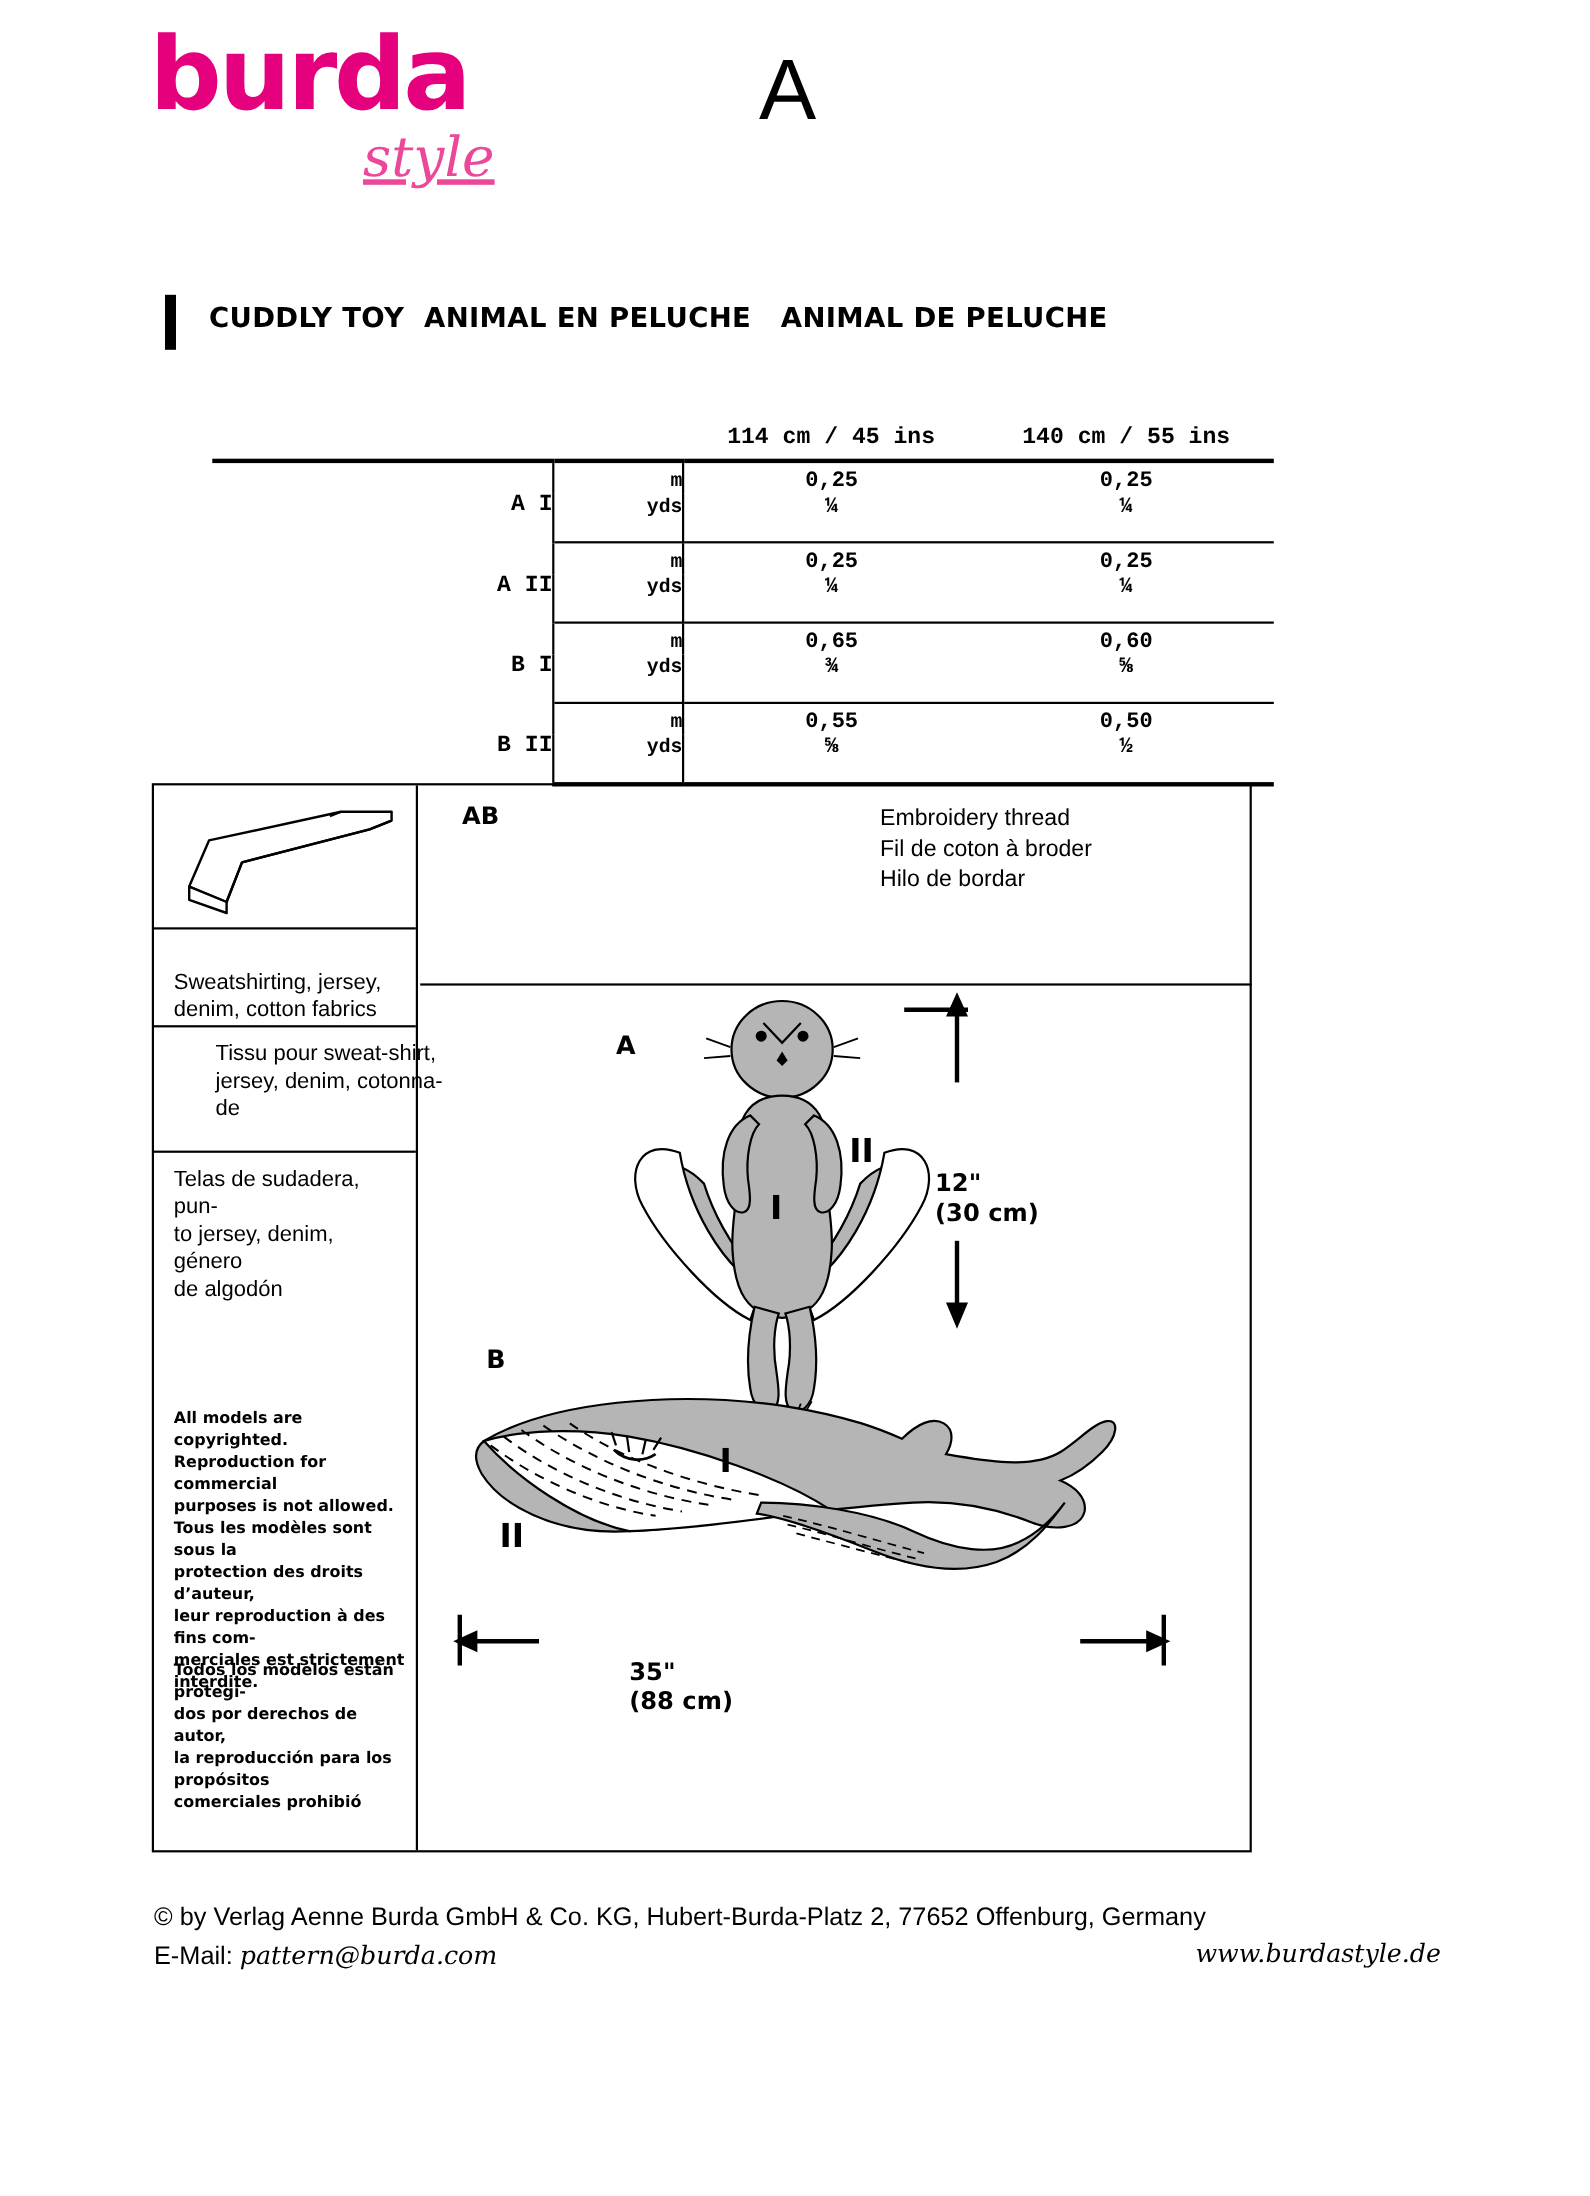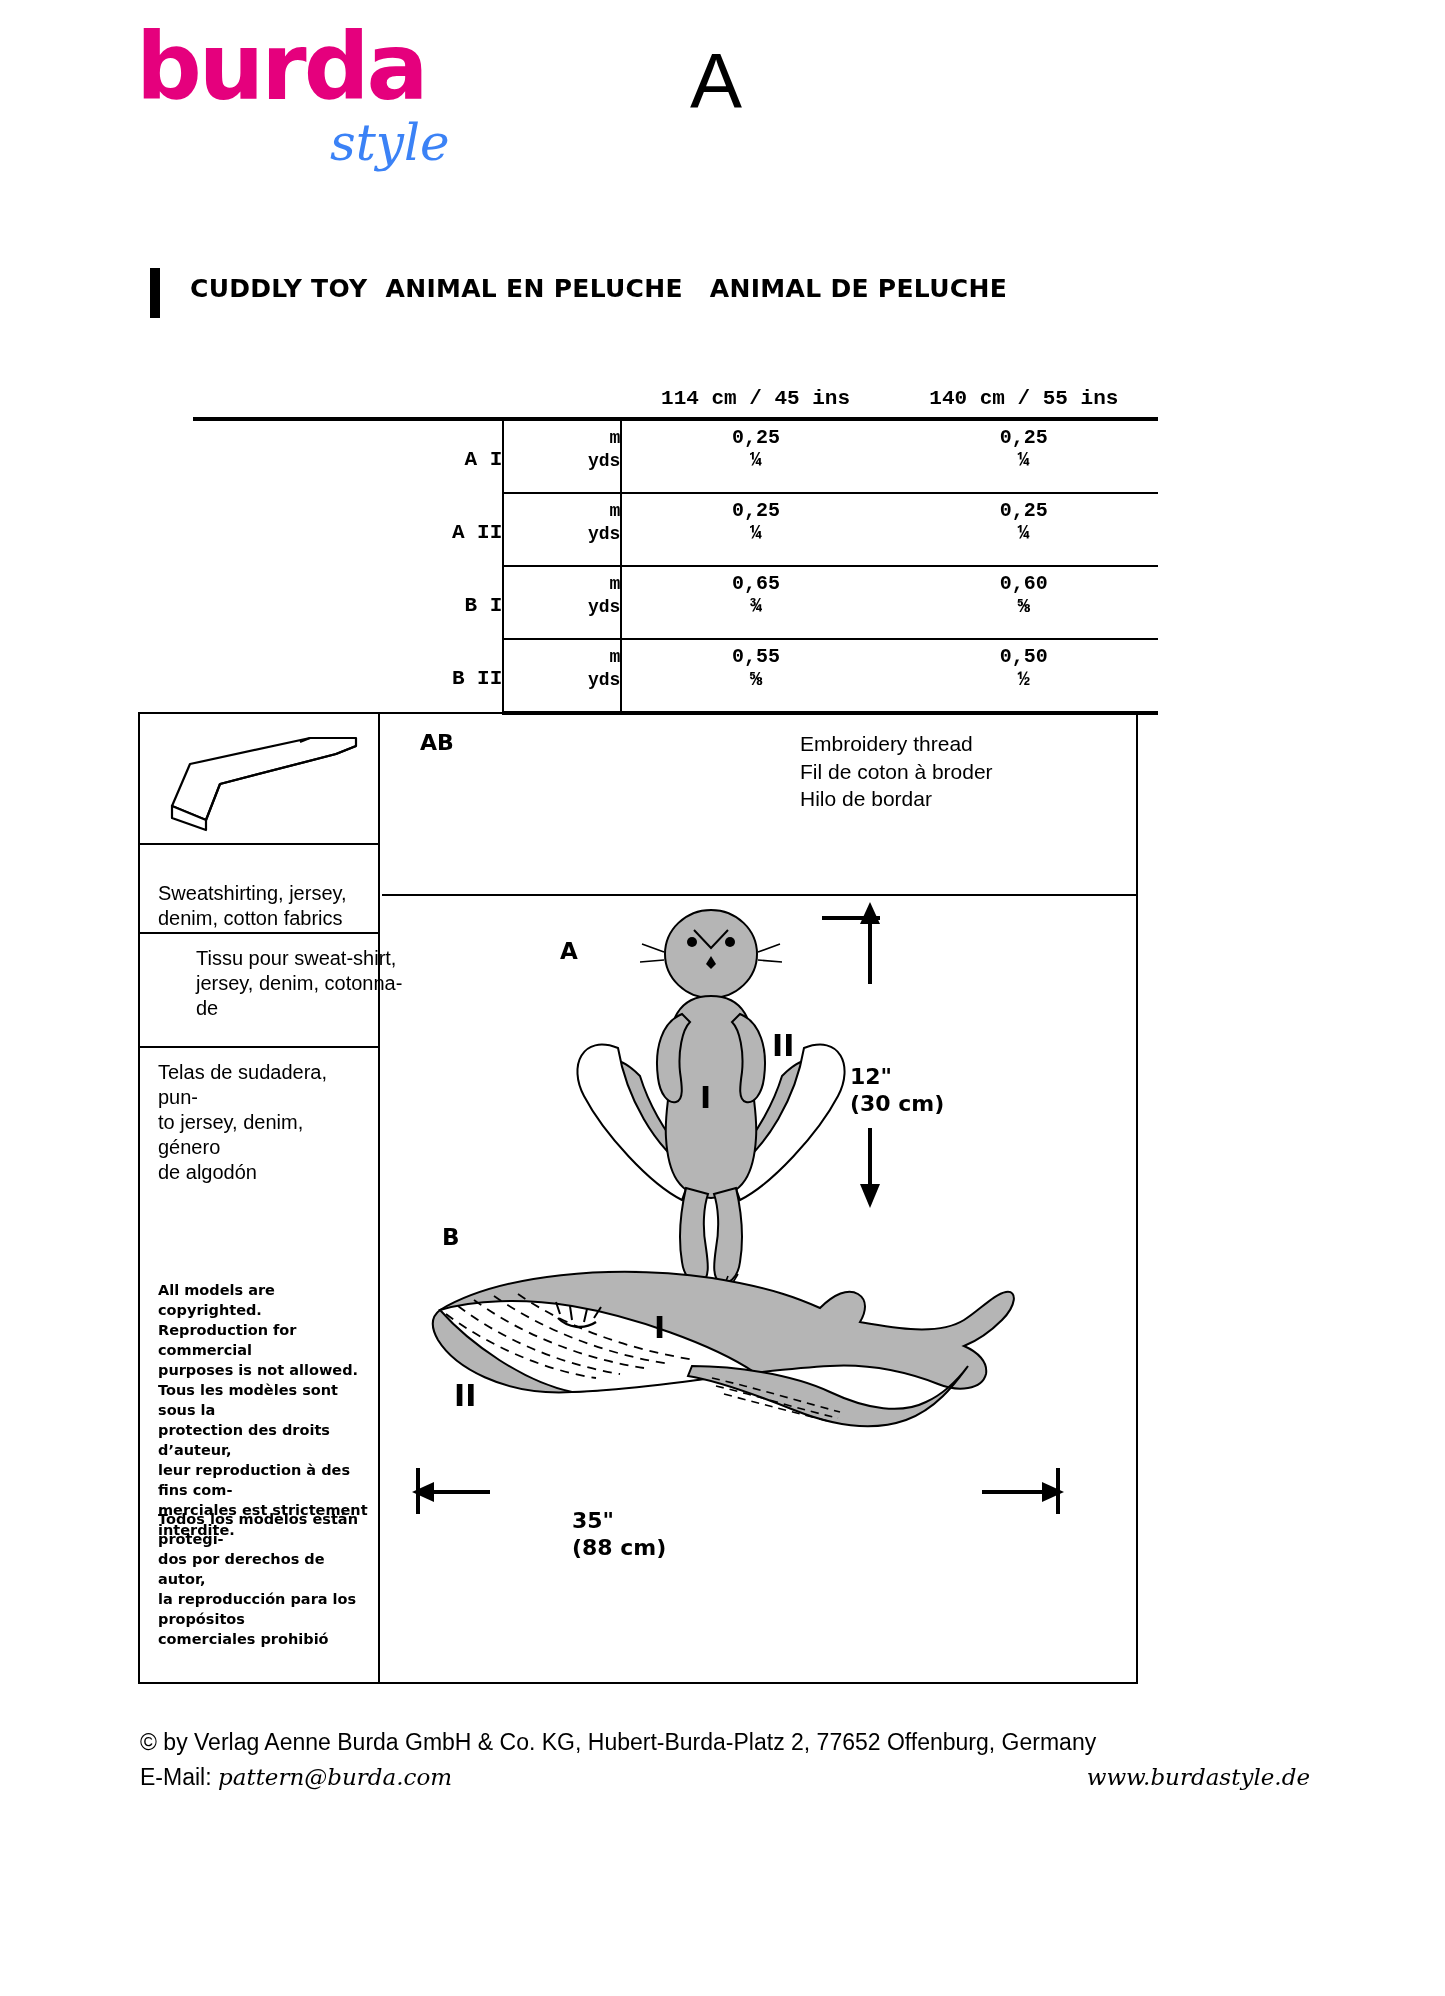--- a/index.html
+++ b/index.html
@@ -33,22 +33,23 @@
     letter-spacing: -3px;
     color: #e5007d;
     line-height: 1;
   }
   .logo-style {
     position: absolute;
     left: 330px; top: 118px;
     font-family: "DejaVu Serif", serif;
     font-style: italic;
     font-size: 50px;
-    color: #3b82f6;
+    color: #ec4899;
     line-height: 1;
+    text-decoration: underline;
   }
   .view-letter {
     position: absolute;
     left: 690px; top: 42px;
     font-family: "Liberation Sans", sans-serif;
     font-size: 78px;
     line-height: 1;
     color: #000;
   }
   .pattern-number {

